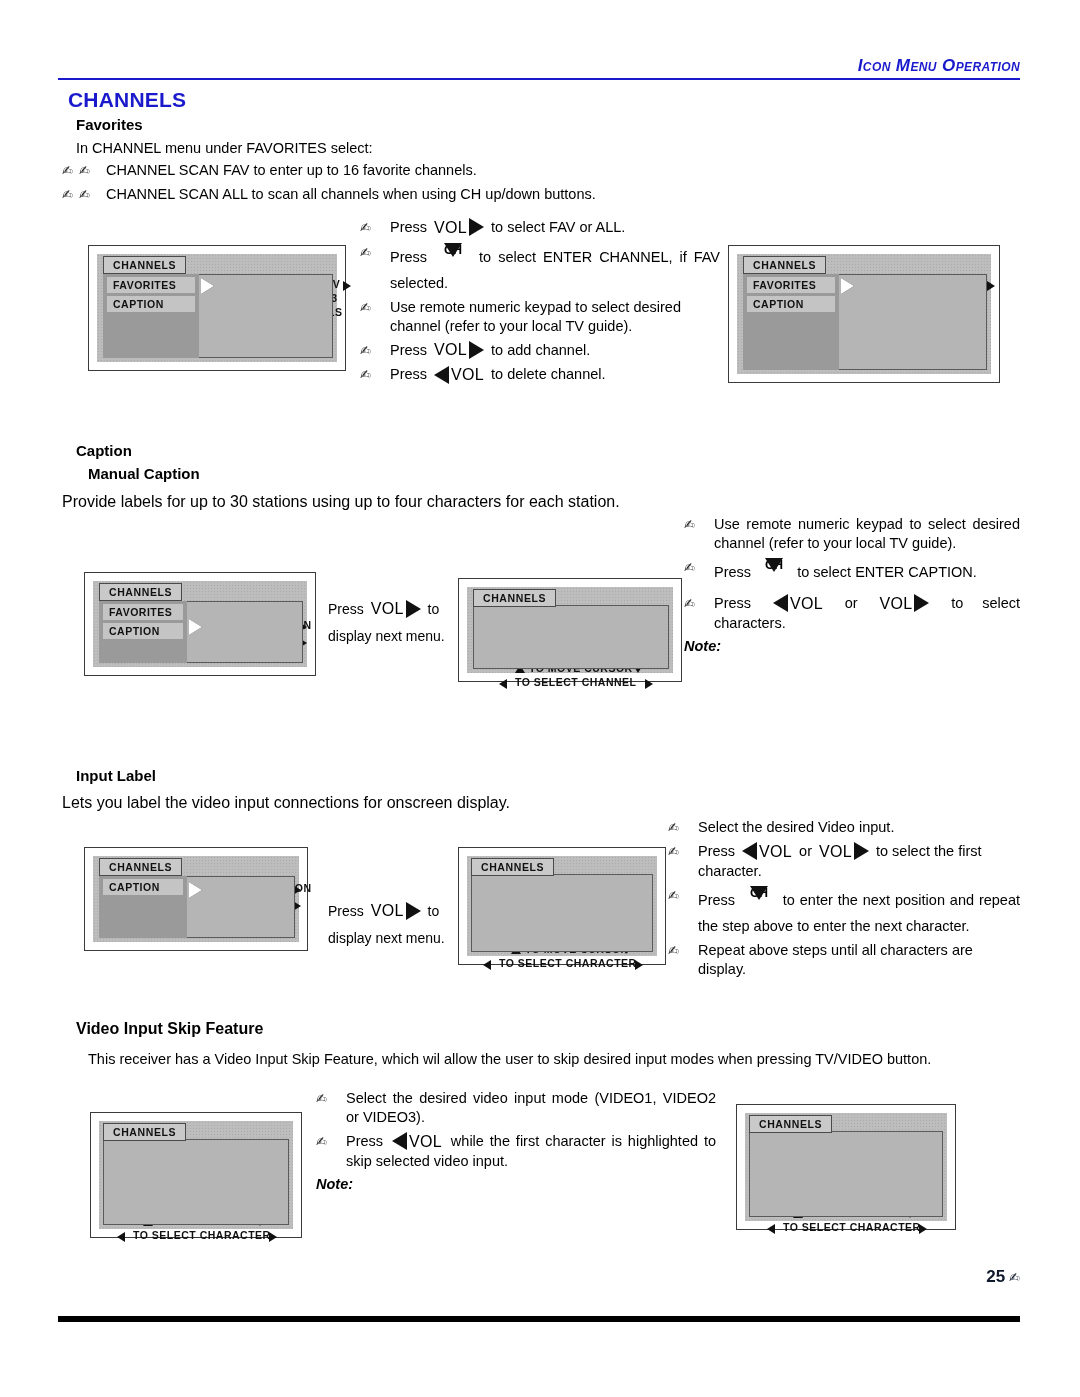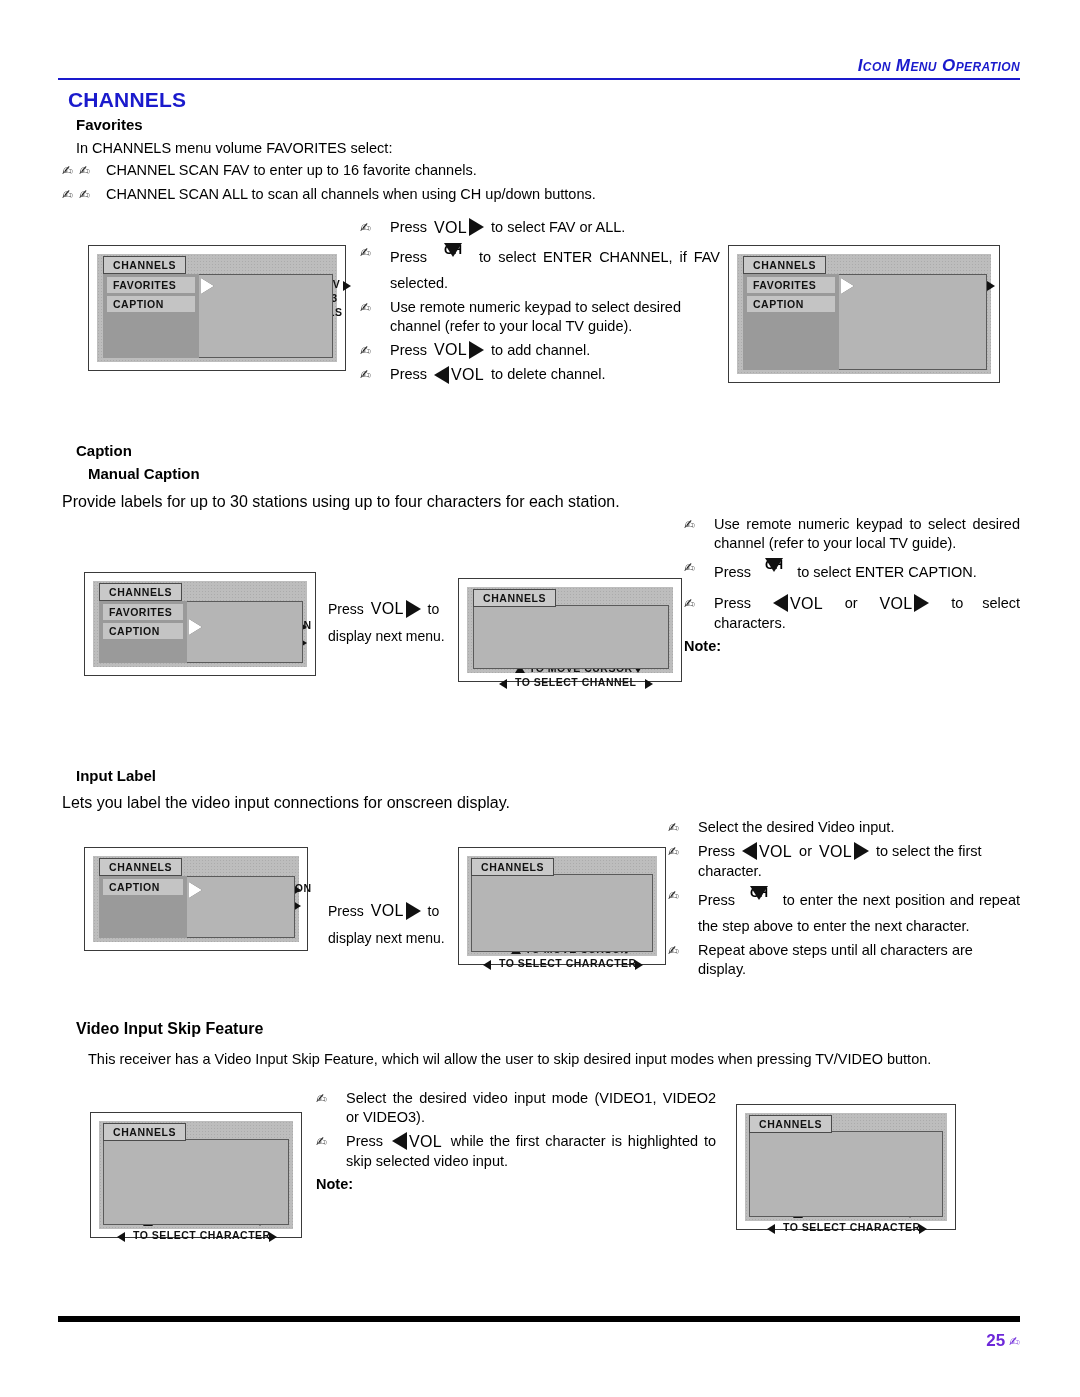--- a/index.html
+++ b/index.html
@@ -130,21 +130,21 @@
     line-height: 12px;
   }
   .tri-d {
     margin: 1px auto 0 auto;
     width: 0; height: 0;
     border-left: 9px solid transparent;
     border-right: 9px solid transparent;
     border-top: 14px solid #111;
   }
 
-  .note-lbl { font-weight: bold; font-size: 14.5px; }
+  .note-lbl { font-weight: bold; font-style: italic; font-size: 14.5px; }
   .note-txt { font-style: italic; font-size: 14.5px; line-height: 19px; }
 
   
   .osd {
     position: absolute;
     background: #ffffff;
     border: 1px solid #3a3a3a;
     box-sizing: border-box;
     padding: 8px;
   }
@@ -277,22 +277,22 @@
   .footer-rule {
     position: absolute;
     left: 58px;
     top: 1316px;
     width: 962px;
     border-top: 6px solid #000000;
   }
   .footer-page {
     position: absolute;
     right: 60px;
-    top: 1331px;
-    color: #6d28d9;
+    top: 1267px;
+    color: #0f172a;
     font-weight: bold;
     font-size: 17px;
   }
   .footer-page .mk {
     font-family: "DejaVu Sans", sans-serif;
     font-size: 13px;
     font-weight: normal;
     margin-left: 4px;
   }
 </style>
@@ -301,21 +301,21 @@
 
 <div class="header-block">
   <div class="header-title">Icon Menu Operation</div>
   <div class="header-rule"></div>
 </div>
 
 <div class="chapter-title">CHANNELS</div>
 
 <div style="position:absolute;left:76px;top:116px;" class="h-sub">Favorites</div>
 
-<div style="position:absolute;left:76px;top:139px;" class="body-text">In CHANNELS menu volume FAVORITES select:</div>
+<div style="position:absolute;left:76px;top:139px;" class="body-text">In CHANNEL menu under FAVORITES select:</div>
 
 <div class="blist" style="left:62px;top:161px;width:700px;">
   <div class="brow">
     <span class="bmark dbl">✍✍</span>
     <span class="btext">CHANNEL SCAN FAV to enter up to 16 favorite channels.</span>
   </div>
   <div class="brow">
     <span class="bmark dbl">✍✍</span>
     <span class="btext">CHANNEL SCAN ALL to scan all channels when using CH up/down buttons.</span>
   </div>

